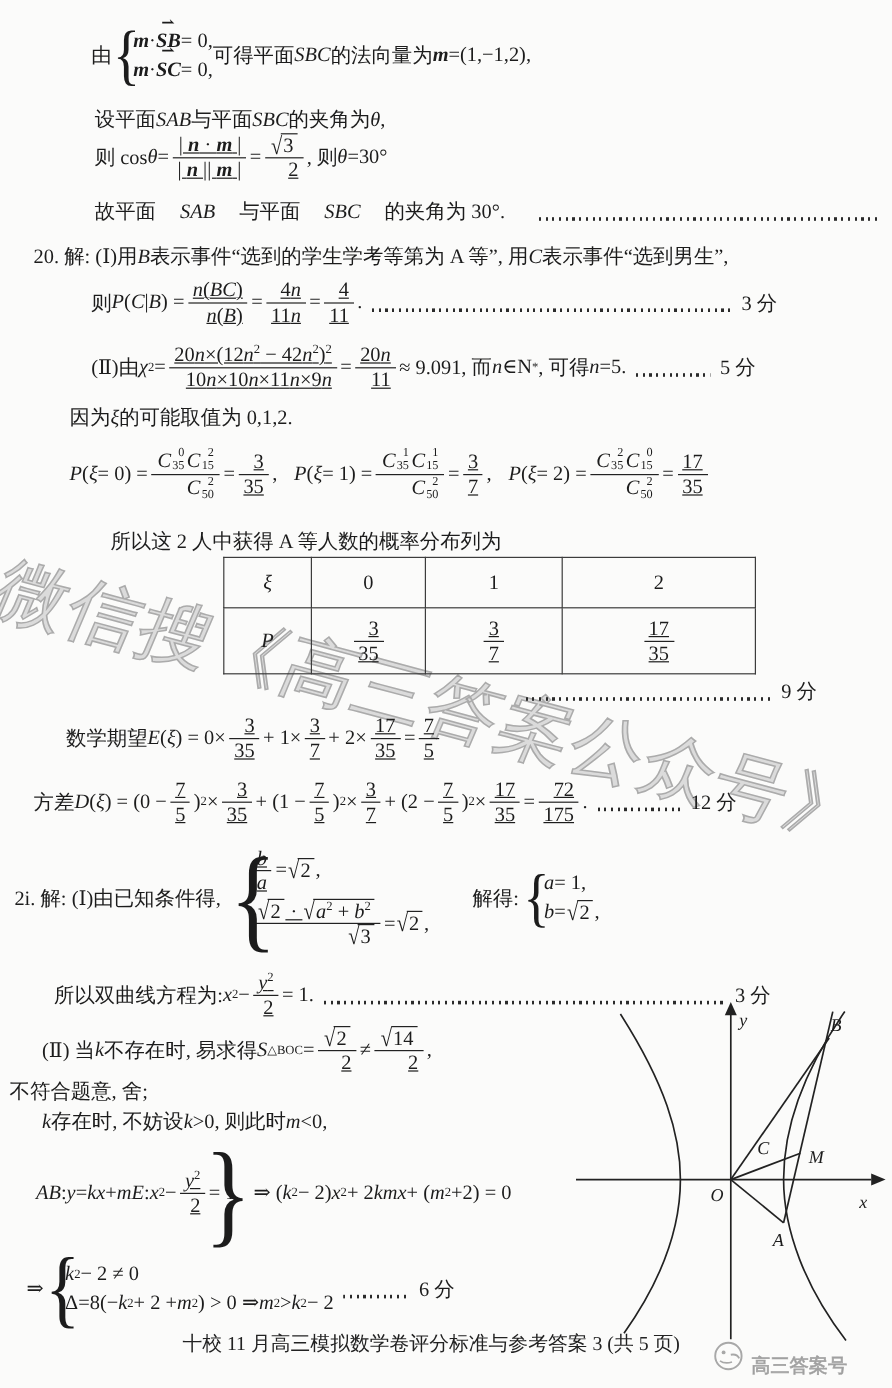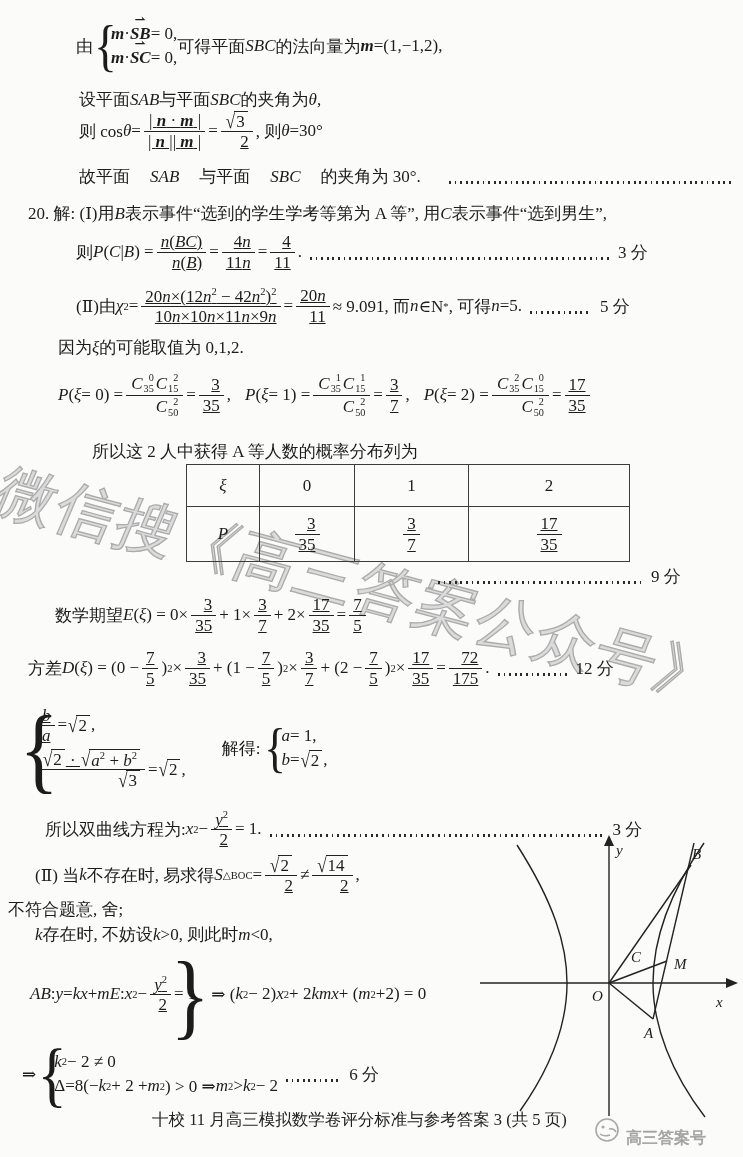--- a/index.html
+++ b/index.html
@@ -386,20 +386,23 @@
       <span class="frac">
         <span class="num"><span>72</span></span>
         <span class="den"><span>175</span></span>
       </span>
       <span>.</span>
       <span class="lead" style="width: 70px;"></span>
       <span>12 分</span>
     </div>
 
   <div class="line" style="left:12px;top:698px;height:100px;">
+    <span class="row">
+        <span>2i. 解: (Ⅰ)由已知条件得,</span>
+      </span>
     <span class="sys h95" style="margin-left:8px;">
       <span class="row">
           <span class="frac">
             <span class="num"><span class="mi">b</span></span>
             <span class="den"><span class="mi">a</span></span>
           </span>
           <span> = </span>
           <span class="sqrt">
             <span class="rad">√</span>
             <span class="ovl"><span>2</span></span>

